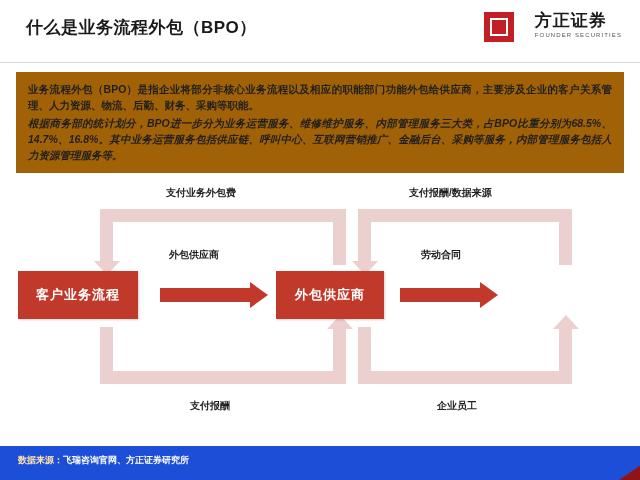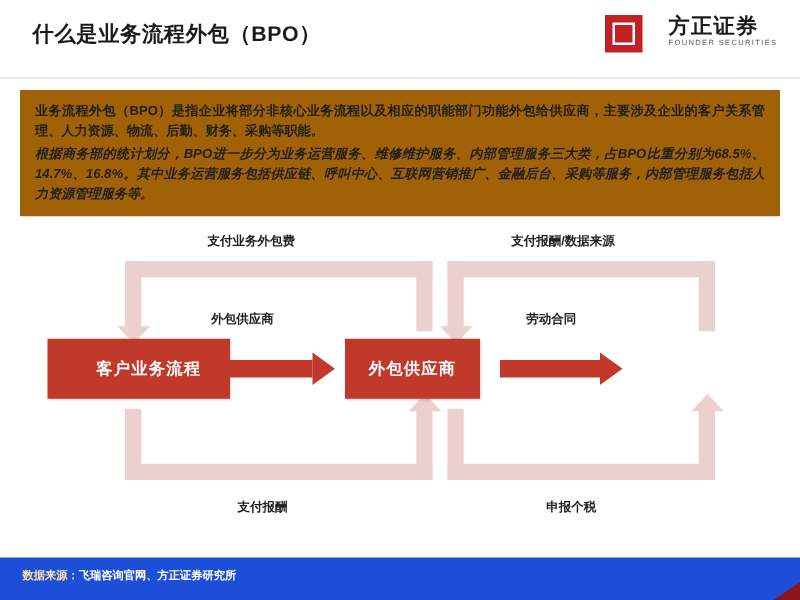--- a/index.html
+++ b/index.html
@@ -119,21 +119,21 @@
     background: #c0392b;
     color: #ffffff;
     font-size: 13px;
     font-weight: bold;
     display: flex;
     align-items: center;
     justify-content: center;
     letter-spacing: 1px;
     box-shadow: 1px 1px 2px rgba(0,0,0,0.18);
   }
-  #node-a { left: 24px;   top: 86px; width: 130px; height: 48px; padding-left: 16px; }
+  #node-a { left: 4px;   top: 86px; width: 120px; height: 48px; }
   #node-b { left: 262px; top: 86px; width: 108px; height: 48px; }
   #node-c { left: 492px; top: 86px; width: 110px; height: 48px; }
 
   
   .h-arrow {
     position: absolute;
     height: 26px;
   }
   .h-arrow .shaft {
     position: absolute;
@@ -260,21 +260,21 @@
     <div class="h-arrow" id="arrow-bc">
       <div class="shaft"></div>
         <div class="head"></div>
     </div>
 
     <div class="lbl" style="left:152px; top:1px;">支付业务外包费</div>
     <div class="lbl" style="left:395px; top:1px;">支付报酬/数据来源</div>
     <div class="lbl" style="left:155px; top:63px;">外包供应商</div>
     <div class="lbl" style="left:407px; top:63px;">劳动合同</div>
     <div class="lbl" style="left:176px; top:214px;">支付报酬</div>
-    <div class="lbl" style="left:423px; top:214px;">申报个税</div>
+    <div class="lbl" style="left:423px; top:214px;">企业员工</div>
   </div>
 
   <div class="footer">
     <div class="footer-inner">
       <span class="src-label">数据来源：</span><span>飞瑞咨询官网、方正证券研究所</span>
     </div>
     <div class="footer-tri"></div>
   </div>
 
 </div>

